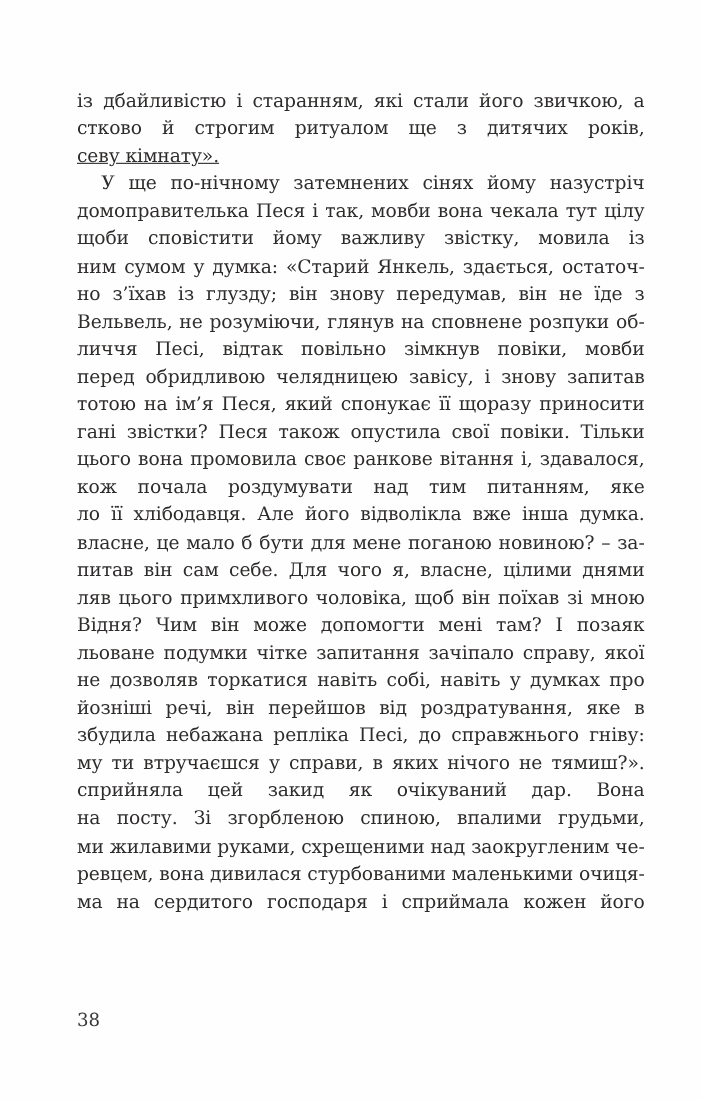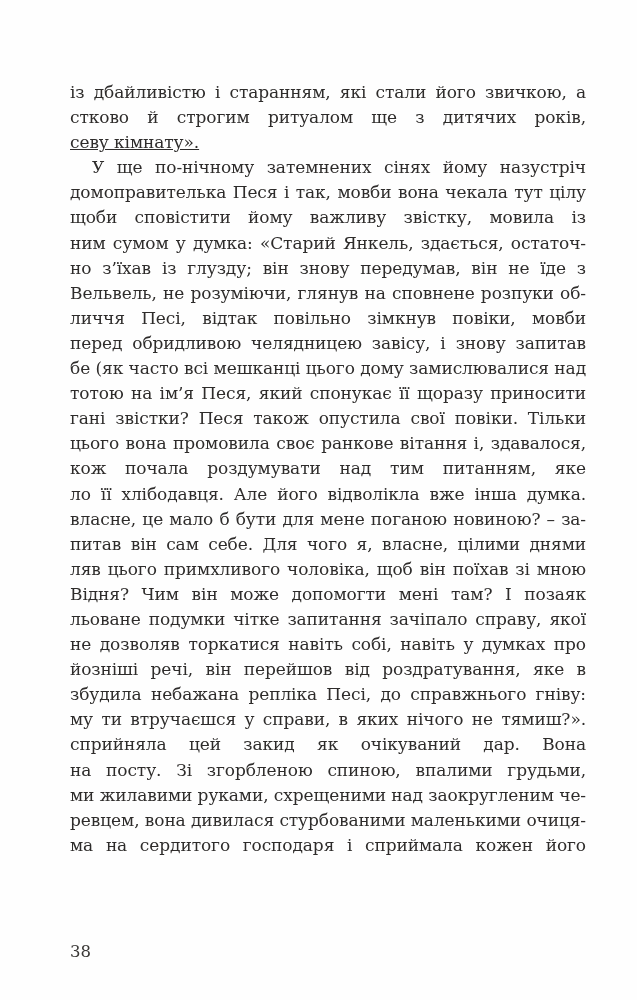--- a/index.html
+++ b/index.html
@@ -40,40 +40,38 @@
   .line.indent {
     text-indent: 22px;
   }
   .page-number {
     position: absolute;
     left: 70px;
     top: 917px;
     font-size: 16.5px;
     line-height: 22px;
     color: #3a3836;
-    margin-top: 24px;
   }
 </style>
 </head>
 <body>
 
 <div class="book-page">
   <div class="text-block">
     <div class="line">із дбайливістю і старанням, які стали його звичкою, а ча-</div>
     <div class="line">стково й строгим ритуалом ще з дитячих років, залагодив</div>
     <div class="line para-end">севу кімнату».</div>
     <div class="line indent">У ще по-нічному затемнених сінях йому назустріч вийшла</div>
     <div class="line">домоправителька Песя і так, мовби вона чекала тут цілу ніч,</div>
     <div class="line">щоби сповістити йому важливу звістку, мовила із причет-</div>
     <div class="line">ним сумом у думка: «Старий Янкель, здається, остаточ-</div>
     <div class="line">но з’їхав із глузду; він знову передумав, він не їде з вами».</div>
     <div class="line">Вельвель, не розуміючи, глянув на сповнене розпуки об-</div>
     <div class="line">личчя Песі, відтак повільно зімкнув повіки, мовби опустив</div>
     <div class="line">перед обридливою челядницею завісу, і знову запитав се-</div>
-    <div class="line">бе (як часто всі мешканці цього дому замислювалися над</div>
     <div class="line">тотою на ім’я Песя, який спонукає її щоразу приносити по-</div>
     <div class="line">гані звістки? Песя також опустила свої повіки. Тільки після</div>
     <div class="line">цього вона промовила своє ранкове вітання і, здавалося, та-</div>
     <div class="line">кож почала роздумувати над тим питанням, яке хвилюва-</div>
     <div class="line">ло її хлібодавця. Але його відволікла вже інша думка. Чому,</div>
     <div class="line">власне, це мало б бути для мене поганою новиною? – за-</div>
     <div class="line">питав він сам себе. Для чого я, власне, цілими днями вмов-</div>
     <div class="line">ляв цього примхливого чоловіка, щоб він поїхав зі мною до</div>
     <div class="line">Відня? Чим він може допомогти мені там? І позаяк сформу-</div>
     <div class="line">льоване подумки чітке запитання зачіпало справу, якої він</div>

